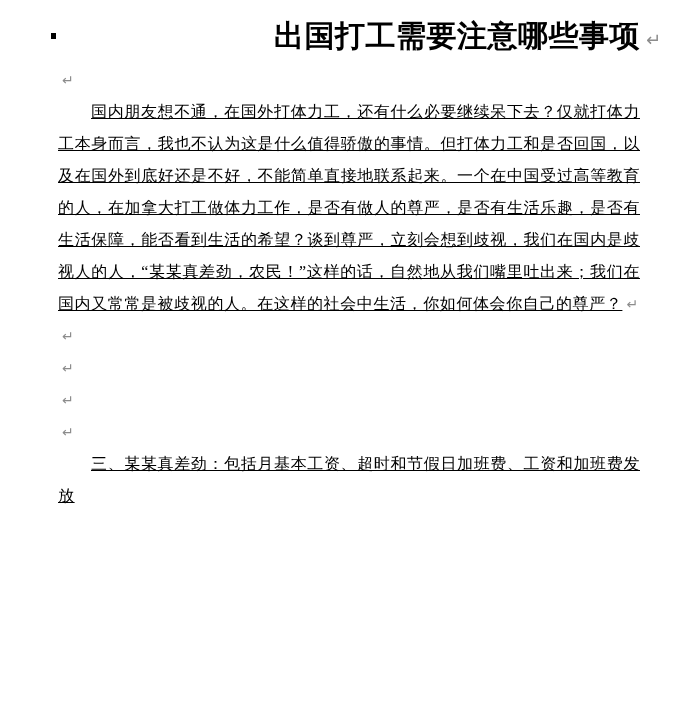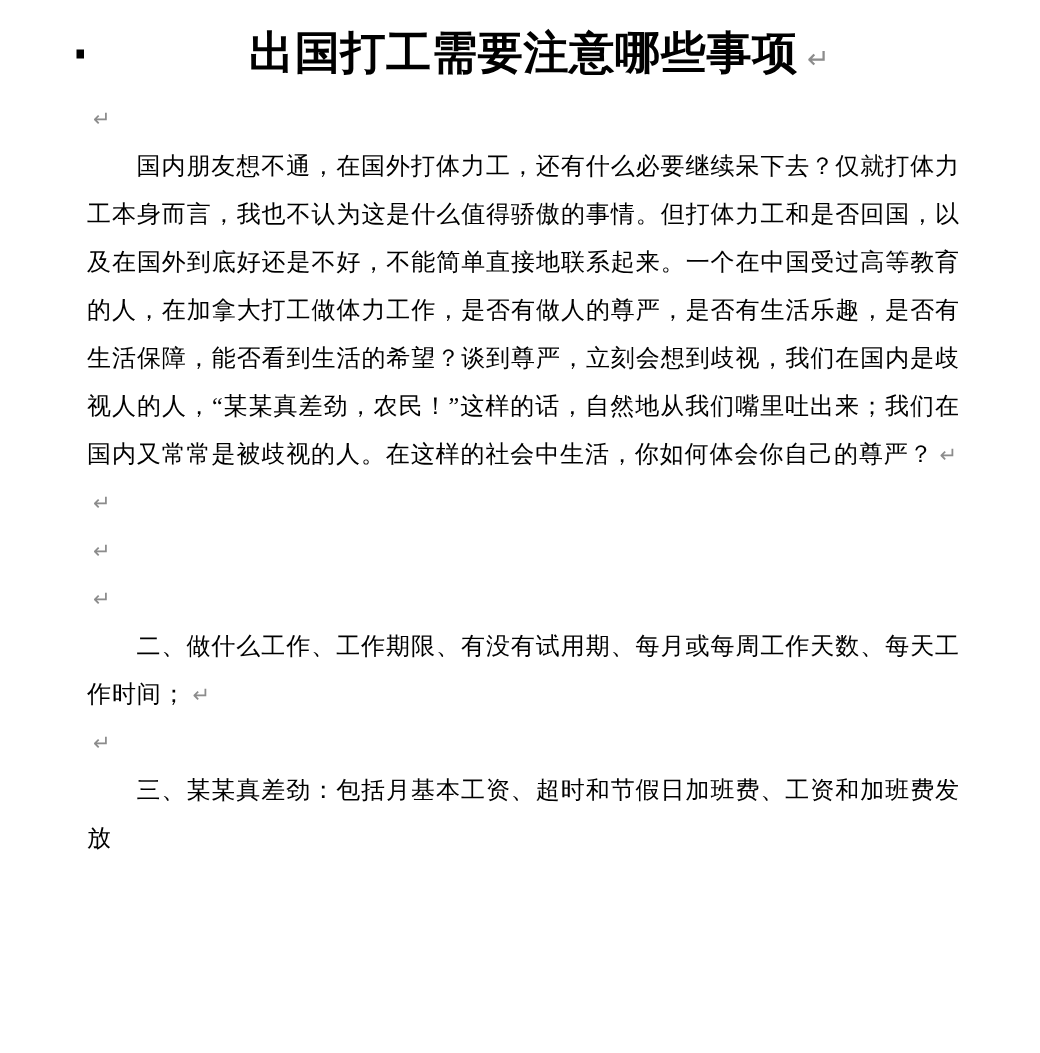--- a/index.html
+++ b/index.html
@@ -29,34 +29,34 @@
   .column {
     position: absolute;
     left: 58px;
     top: 0;
     width: 582px;
   }
   .doc-title {
     margin-top: 14px;
     height: 44px;
     line-height: 44px;
-    text-align: center;
+    text-align: right;
     font-size: 30px;
     font-weight: bold;
     white-space: nowrap;
     letter-spacing: 0.5px;
   }
   .para {
     font-size: 16px;
     line-height: 32px;
     letter-spacing: 0.6px;
     text-align: justify;
     word-break: break-all;
   }
-  .para.indent { text-indent: 33px; }
+  .para.indent { text-indent: 33px; text-decoration: underline; }
   .para.empty  { height: 32px; text-indent: 0; }
   .para.first-gap { margin-top: 6px; }
   
   .pmark {
     display: inline-block;
     width: 0;
     overflow: visible;
     color: #8c8c8c;
     font-family: "DejaVu Sans", sans-serif;
     font-size: 14px;
@@ -86,20 +86,19 @@
     <div class="para indent"><span>国内朋友想不通，在国外打体力工，还有什么必要继续呆下去？仅就打体力工本身而言，我也不认为这是什么值得骄傲的事情。但打体力工和是否回国，以及在国外到底好还是不好，不能简单直接地联系起来。一个在中国受过高等教育的人，在加拿大打工做体力工作，是否有做人的尊严，是否有生活乐趣，是否有生活保障，能否看到生活的希望？谈到尊严，立刻会想到歧视，我们在国内是歧视人的人，“某某真差劲，农民！”这样的话，自然地从我们嘴里吐出来；我们在国内又常常是被歧视的人。在这样的社会中生活，你如何体会你自己的尊严？</span><span class="pmark">↵</span></div>
 
     <div class="para empty"><span class="pmark">↵</span></div>
 
 
     <div class="para empty"><span class="pmark">↵</span></div>
 
 
     <div class="para empty"><span class="pmark">↵</span></div>
 
-    <div class="para indent"><span>二、做什么工作、工作期限、有没有试用期、每月或每周工作天数、每天工作时间；</span><span class="pmark">↵</span></div>
 
     <div class="para empty"><span class="pmark">↵</span></div>
 
     <div class="para indent"><span>三、某某真差劲：包括月基本工资、超时和节假日加班费、工资和加班费发放</span></div>
 
   </div>
 </div>
 
 </body></html>

